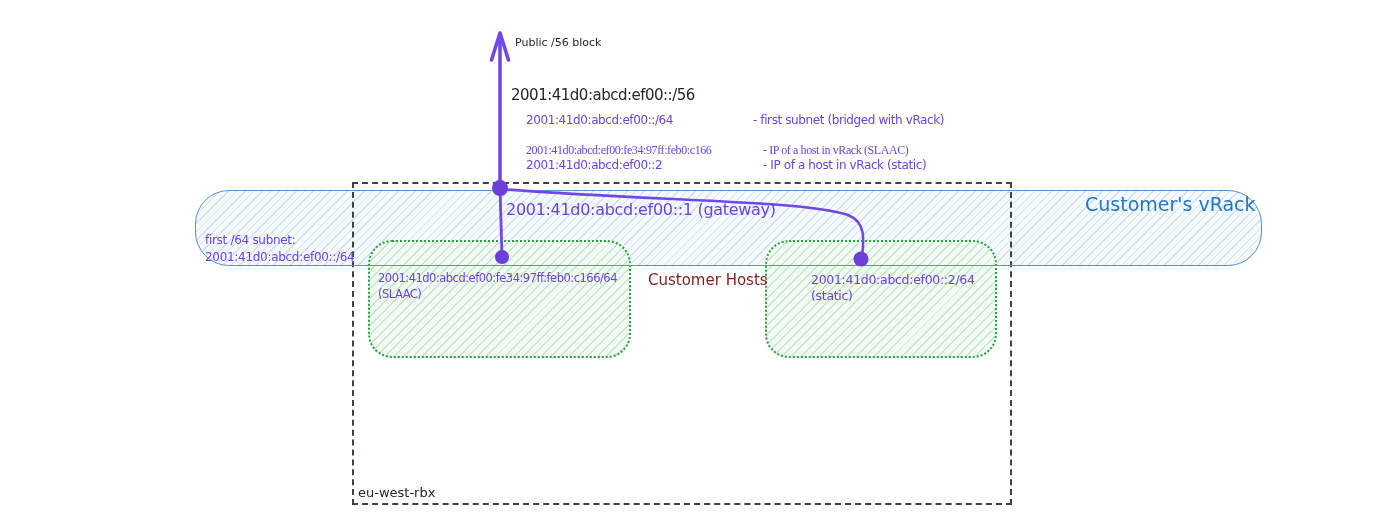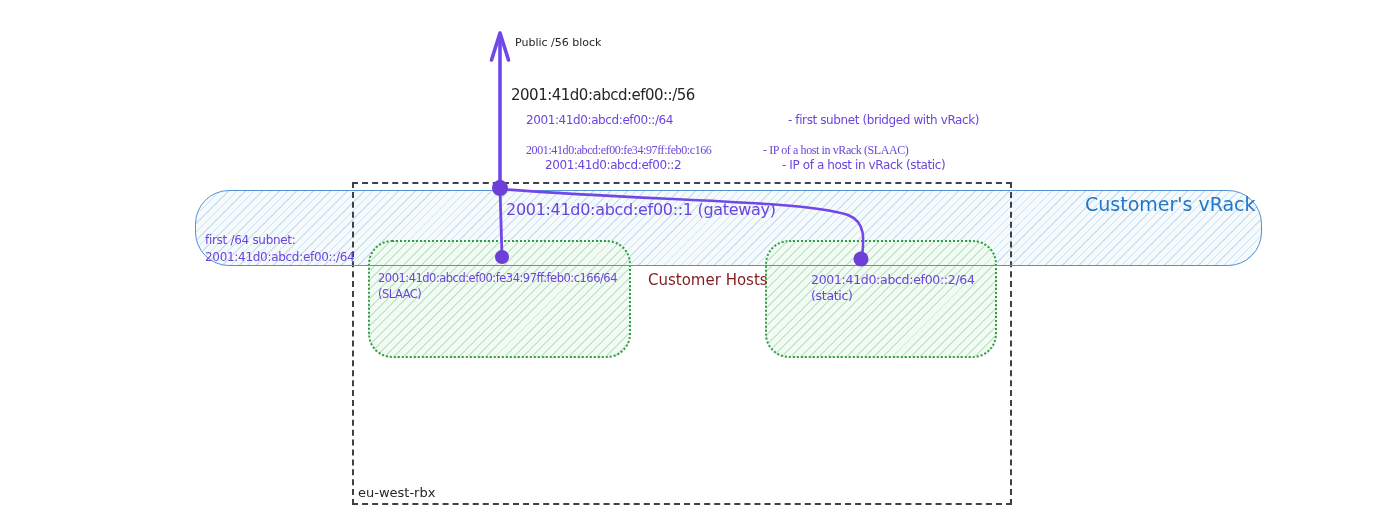--- a/index.html
+++ b/index.html
@@ -58,25 +58,25 @@
   .t-purple{color:#6a45dd;}
   .t-blue{color:#2178c8;}
   .t-green{color:#7f1d1d;}
 
   .title1{left:515px;top:36px;font-size:11px;}
   .title2{left:515px;top:61px;font-size:14.5px;}
   .cidr{left:511px;top:86px;font-size:15px;letter-spacing:-0.5px;}
 
   .entry{font-size:12px;letter-spacing:-0.4px;}
   .e-addr{left:526px;}
-  .e-note1{left:788px;}
+  .e-note1{left:753px;}
   .e-note23{left:763px;}
   .row1{top:113px;}
   .row2{top:143px;font-family:Liberation Serif, serif;}
-  .row3{top:158px;margin-left:19px;}
+  .row3{top:158px;}
 
   .gateway-label{left:506px;top:200px;font-size:16px;letter-spacing:-0.3px;}
   .vrack-label{left:1085px;top:193px;font-size:19px;}
   .subnet-label{left:205px;top:232px;font-size:12px;letter-spacing:-0.3px;line-height:16.5px;}
   .hosts-label{left:648px;top:271px;font-size:15px;}
   .host-text{font-size:11.5px;letter-spacing:-0.5px;line-height:16px;}
   .host-text.left-box{left:378px;top:270px;}
   .host-text.right-box{left:811px;top:272px;font-size:12.5px;letter-spacing:-0.3px;}
   .region-label{left:358px;top:485px;font-size:13px;}
 </style>

